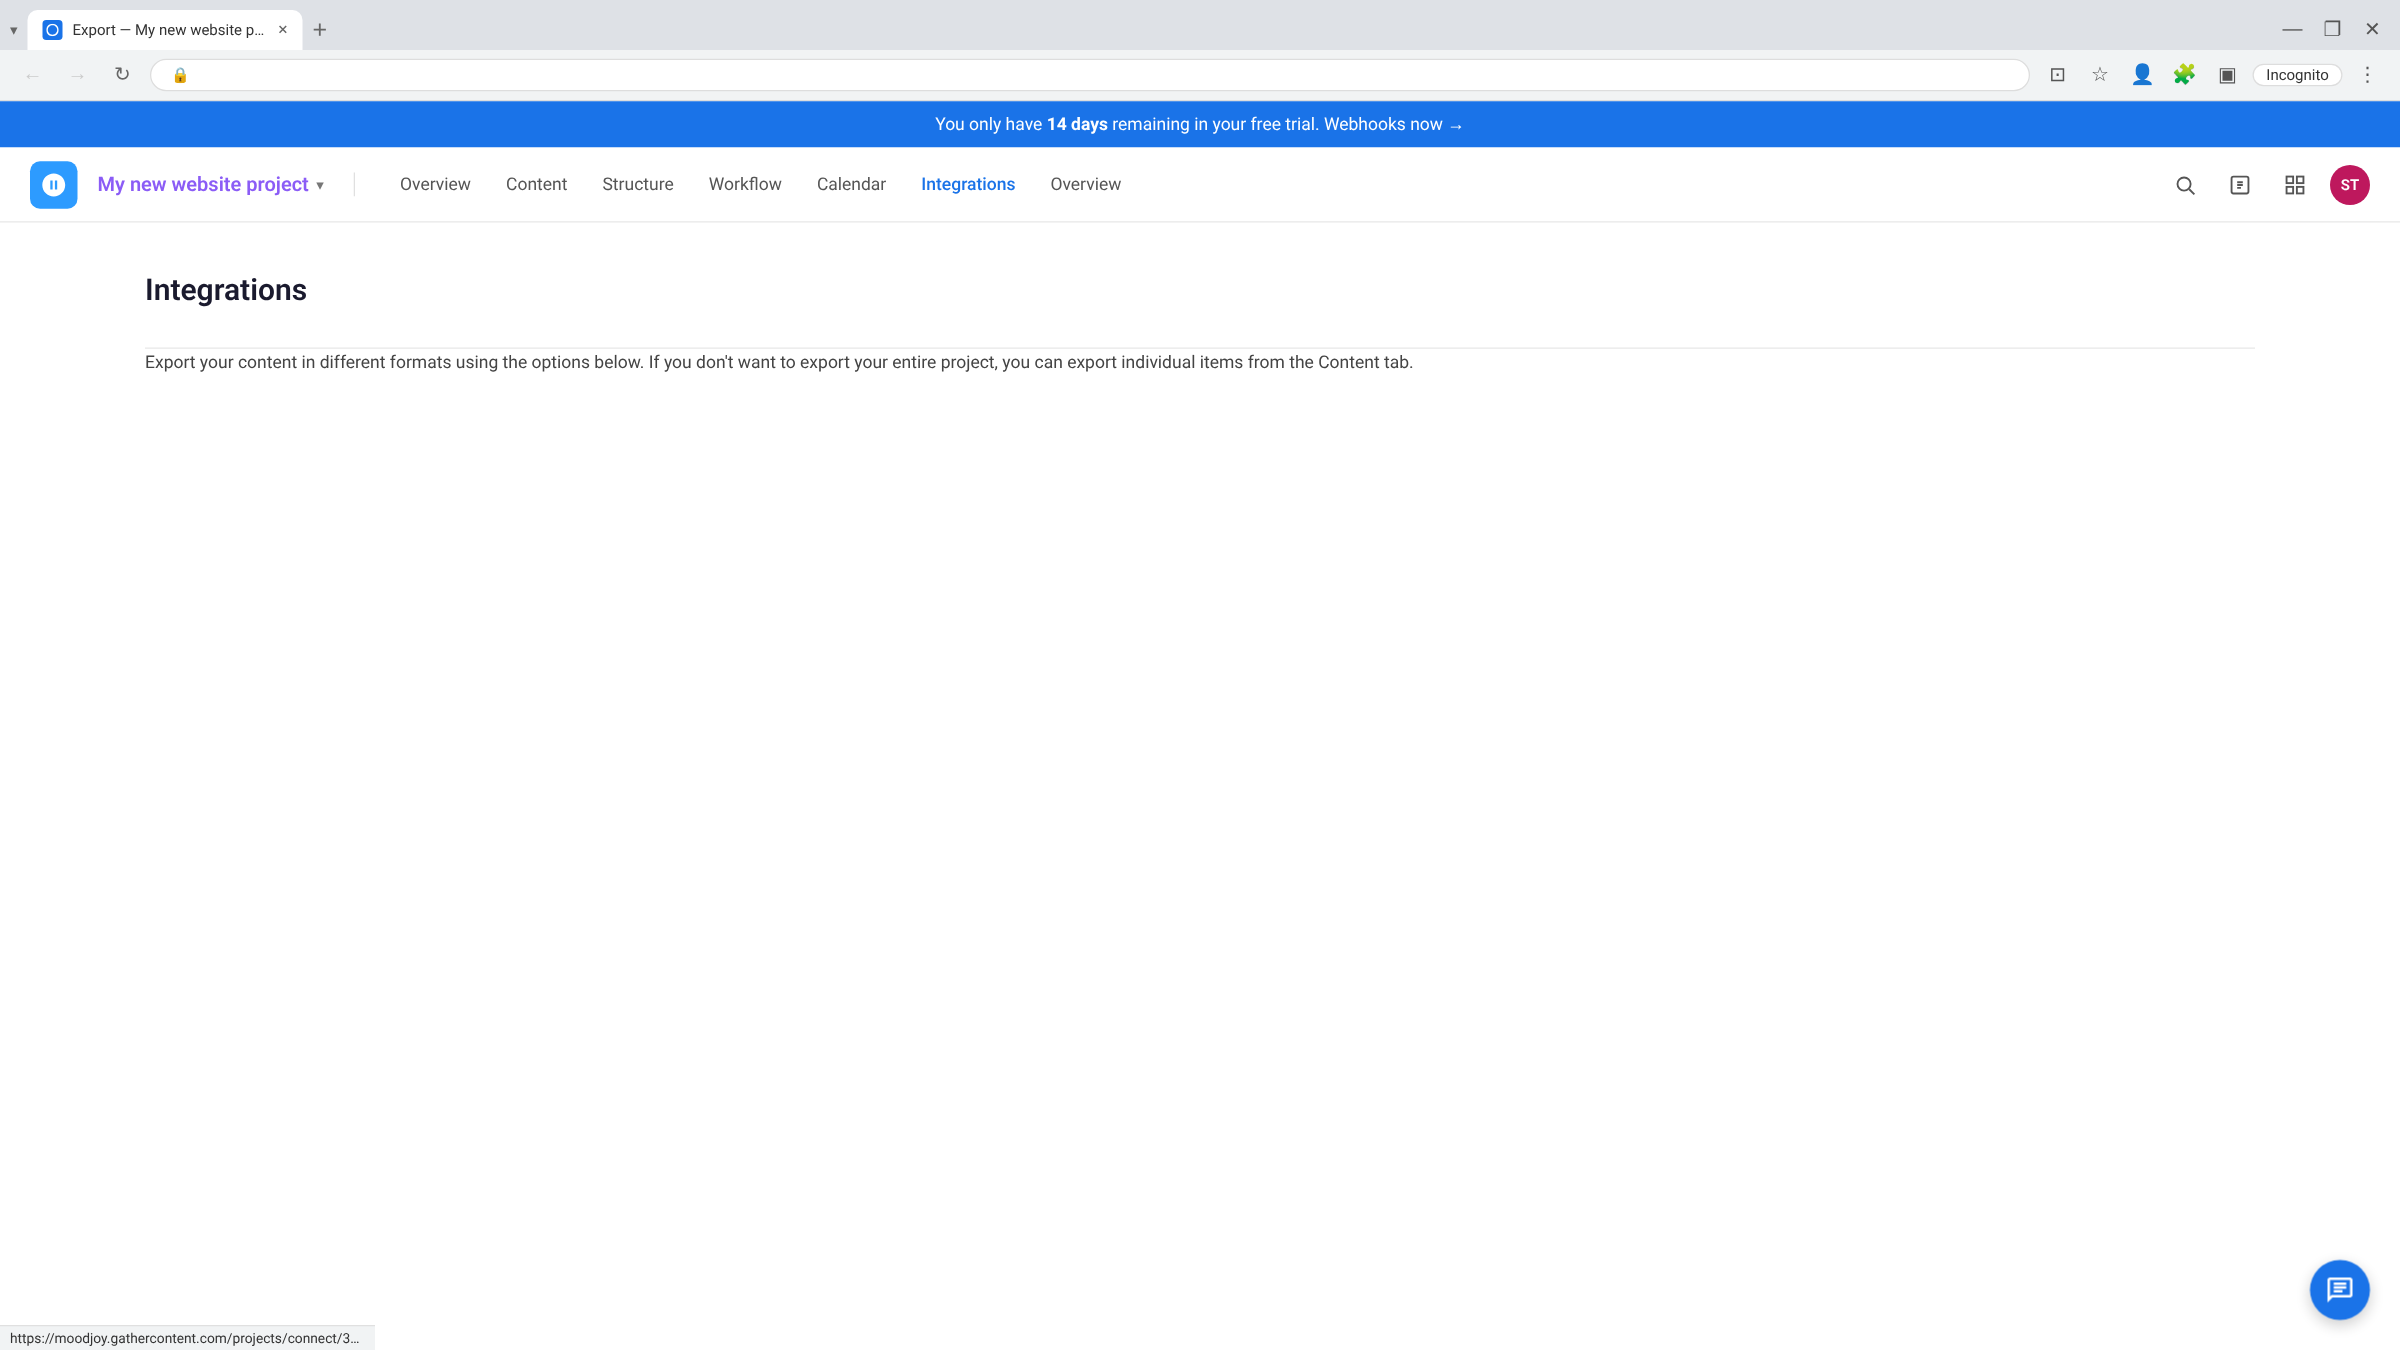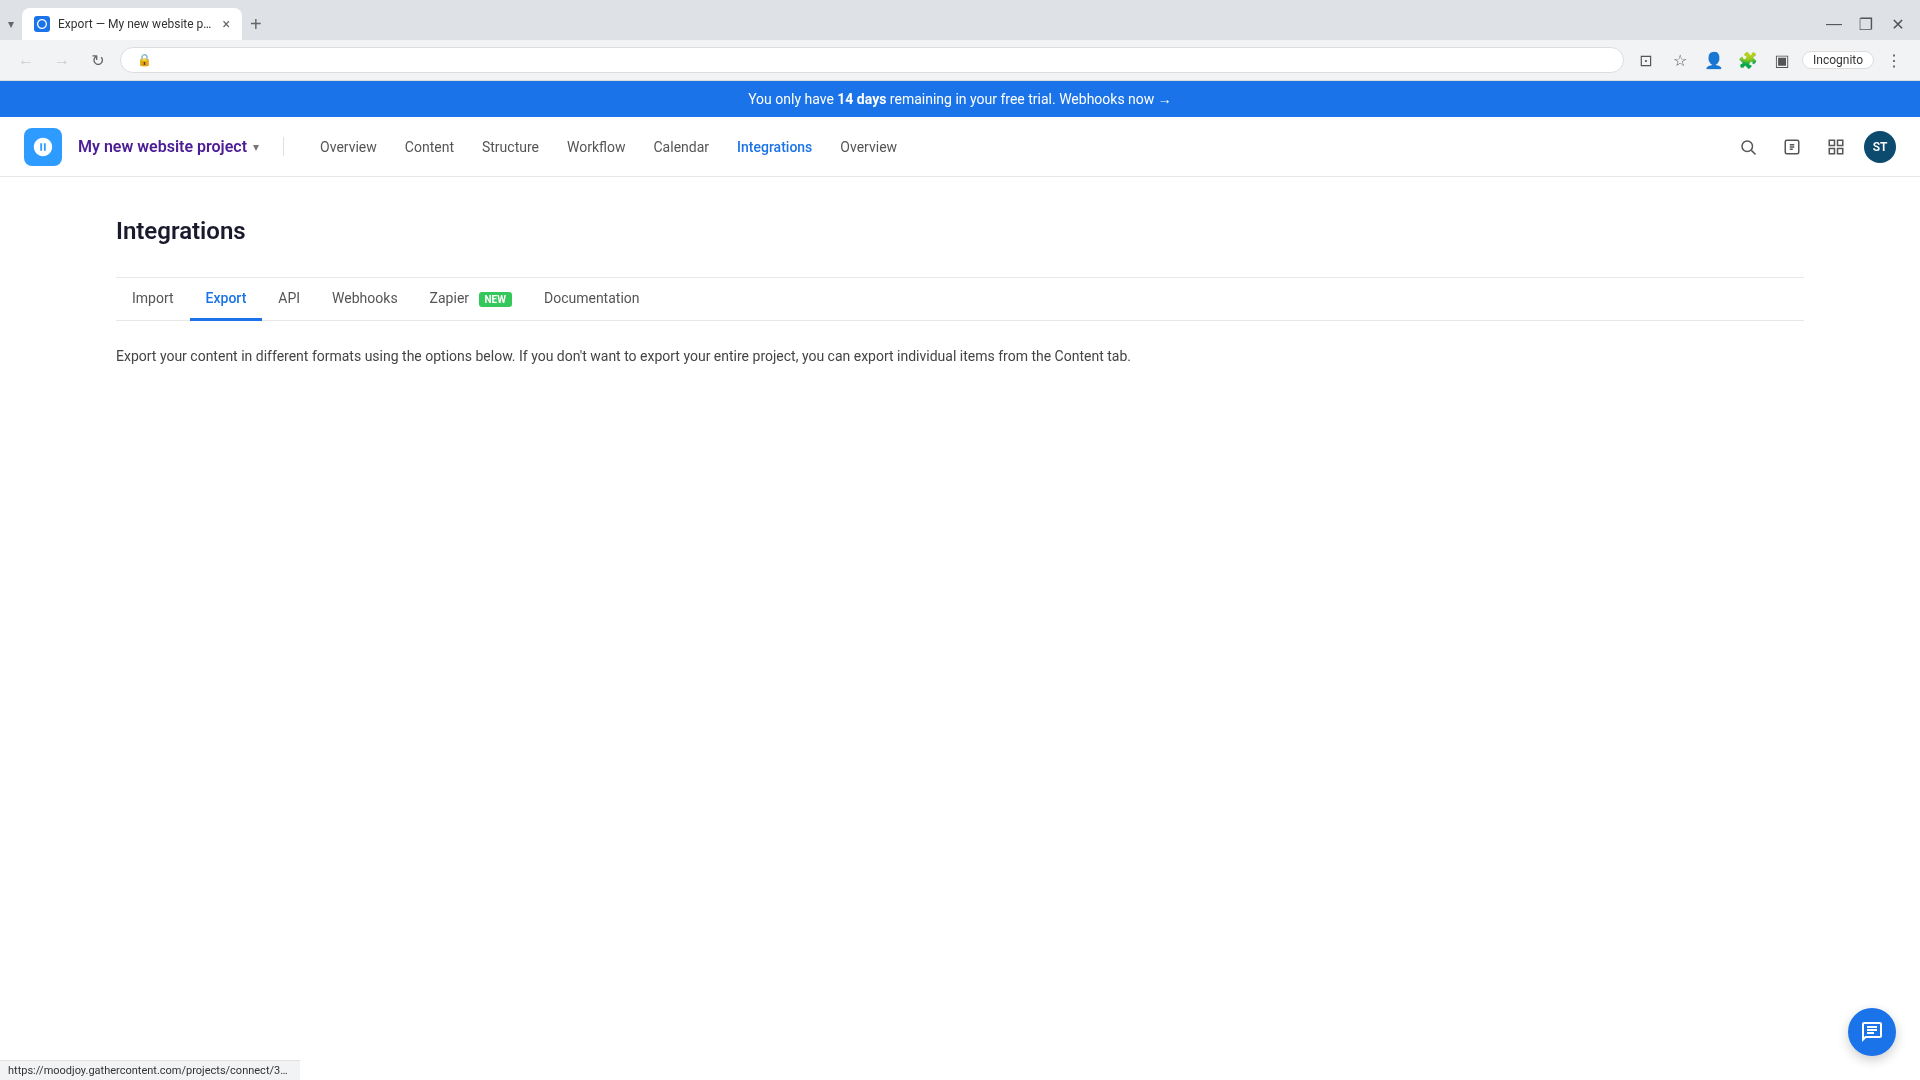--- a/index.html
+++ b/index.html
@@ -29,28 +29,28 @@
     
     .trial-banner { background: #1a73e8; color: #fff; text-align: center; padding: 10px; font-size: 14px; }
     .trial-banner strong { font-weight: 700; }
     .trial-banner a { color: #fff; text-decoration: none; }
 
     
     .app-header { display: flex; align-items: center; padding: 0 24px; height: 60px; border-bottom: 1px solid #e8e8e8; background: #fff; }
     .app-logo { width: 38px; height: 38px; background: #2d9bff; border-radius: 8px; display: flex; align-items: center; justify-content: center; margin-right: 16px; flex-shrink: 0; }
     .app-logo svg { width: 22px; height: 22px; fill: #fff; }
     .project-name-wrapper { display: flex; align-items: center; gap: 6px; padding-right: 24px; border-right: 1px solid #e0e0e0; margin-right: 24px; }
-    .project-name { font-size: 16px; font-weight: 600; color: #4c1d95; }
+    .project-name { font-size: 16px; font-weight: 600; color: #8b5cf6; }
     .project-dropdown-icon { color: #777; font-size: 12px; }
     .main-nav { display: flex; align-items: center; gap: 4px; flex: 1; }
     .nav-item { padding: 8px 12px; font-size: 14px; color: #555; text-decoration: none; border-radius: 4px; cursor: pointer; }
     .nav-item.active { color: #1a73e8; font-weight: 500; }
     .header-right { display: flex; align-items: center; gap: 12px; }
     .header-icon-btn { width: 32px; height: 32px; border-radius: 50%; border: none; background: none; cursor: pointer; color: #555; font-size: 18px; display: flex; align-items: center; justify-content: center; }
-    .user-avatar { width: 32px; height: 32px; border-radius: 50%; background: #0c4a6e; color: #fff; display: flex; align-items: center; justify-content: center; font-size: 12px; font-weight: 600; cursor: pointer; }
+    .user-avatar { width: 32px; height: 32px; border-radius: 50%; background: #be185d; color: #fff; display: flex; align-items: center; justify-content: center; font-size: 12px; font-weight: 600; cursor: pointer; }
 
     
     .main-content { padding: 40px 116px; }
     .page-title { font-size: 24px; font-weight: 600; color: #1a1a2e; margin-bottom: 32px; }
     .tab-divider { border: none; border-top: 1px solid #e8e8e8; margin-bottom: 0; }
 
     
     .integration-tabs { display: flex; align-items: center; gap: 0; border-bottom: 1px solid #e8e8e8; margin-bottom: 24px; }
     .int-tab { padding: 12px 16px; font-size: 14px; color: #555; cursor: pointer; border-bottom: 3px solid transparent; margin-bottom: -1px; text-decoration: none; }
     .int-tab.active { color: #1a73e8; border-bottom: 3px solid #1a73e8; font-weight: 500; }
@@ -160,31 +160,20 @@
         </svg>
     </button>
     <div class="user-avatar">ST</div>
   </div>
 </header>
 
 <main class="main-content">
   <h1 class="page-title">Integrations</h1>
   <hr class="tab-divider">
 
-  <div class="integration-tabs">
-    <a class="int-tab">Import</a>
-    <a class="int-tab active">Export</a>
-    <a class="int-tab">API</a>
-    <a class="int-tab">Webhooks</a>
-    <a class="int-tab">
-      <span>Zapier</span>
-      <span class="new-badge">NEW</span>
-    </a>
-    <a class="int-tab">Documentation</a>
-  </div>
 
   <p class="export-description">Export your content in different formats using the options below. If you don't want to export your entire project, you can export individual items from the Content tab.</p>
 
 </main>
 
 <div class="chat-widget">
   <svg viewBox="0 0 24 24" fill="white" width="24" height="24">
     <path d="M20 2H4c-1.1 0-2 .9-2 2v18l4-4h14c1.1 0 2-.9 2-2V4c0-1.1-.9-2-2-2zm0 14H5.17L4 17.17V4h16v12z"></path>
     <path d="M7 9h10v2H7zm0-3h10v2H7zm0 6h7v2H7z"></path>
   </svg>

